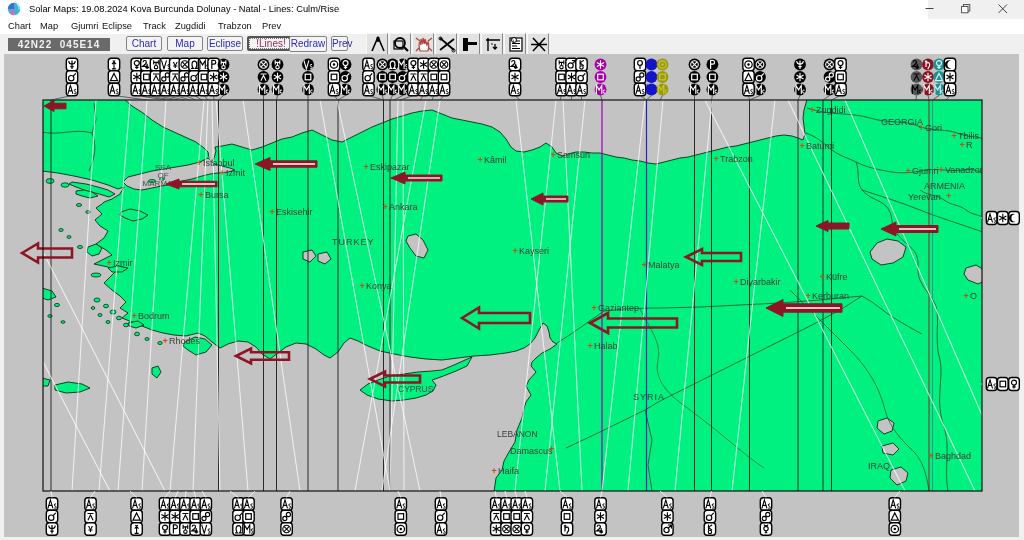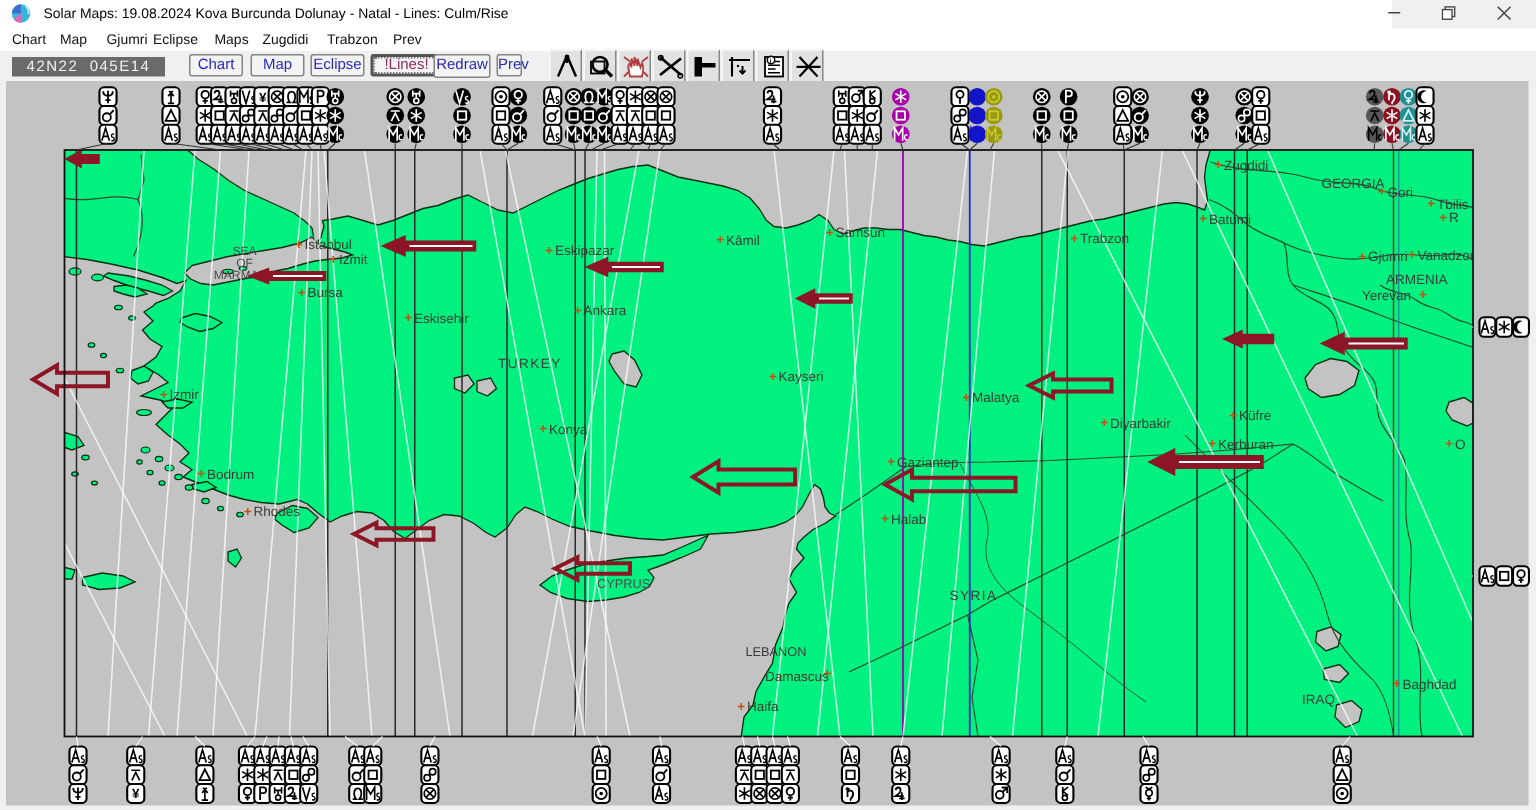--- a/index.html
+++ b/index.html
@@ -24,28 +24,28 @@
  <svg width="10" height="10" style="position:absolute;left:998px;top:4px">
       <path d="M0.5,0.5 L9,9 M9,0.5 L0.5,9" stroke="#444" stroke-width="1"></path>
     </svg>
 </div>
 
 <div style="position:absolute;left:0;top:19px;width:1024px;height:15px;background:#ffffff;font-size:9.3px;color:#111;line-height:15px">
  <span style="position:absolute;left:8px">Chart</span>
     <span style="position:absolute;left:40px">Map</span>
  <span style="position:absolute;left:71px">Gjumri</span>
     <span style="position:absolute;left:102px">Eclipse</span>
- <span style="position:absolute;left:143px">Maps</span>
+ <span style="position:absolute;left:143px">Track</span>
     <span style="position:absolute;left:175px">Zugdidi</span>
  <span style="position:absolute;left:218px">Trabzon</span>
     <span style="position:absolute;left:262px">Prev</span>
 </div>
 
 <div style="position:absolute;left:0;top:34px;width:1024px;height:20px;background:#f0f0f0"></div>
-<div style="position:absolute;left:8px;top:38px;width:102px;height:13px;background:#6a6a6a;color:#f2f2f2;font-size:10px;font-weight:normal;text-align:center;line-height:13px;letter-spacing:1px">42N22&nbsp;&nbsp;045E14</div>
+<div style="position:absolute;left:8px;top:38px;width:102px;height:13px;background:#6a6a6a;color:#f2f2f2;font-size:10px;font-weight:bold;text-align:center;line-height:13px;letter-spacing:1px">42N22&nbsp;&nbsp;045E14</div>
 <div style="position:absolute;left:126px;top:36px;width:36px;height:15px;background:#f4f4f4;border:1px solid #848484;border-radius:2px;font-size:10px;color:#2a2ab8;text-align:center;line-height:13px">Chart</div>
 <div style="position:absolute;left:167px;top:36px;width:36px;height:15px;background:#f4f4f4;border:1px solid #848484;border-radius:2px;font-size:10px;color:#2a2ab8;text-align:center;line-height:13px">Map</div>
 <div style="position:absolute;left:207px;top:36px;width:36px;height:15px;background:#f4f4f4;border:1px solid #848484;border-radius:2px;font-size:10px;color:#2a2ab8;text-align:center;line-height:13px">Eclipse</div>
 <div style="position:absolute;left:247px;top:36px;width:48px;height:15px;background:#f4f4f4;border:2px solid #555;outline:1px dotted #777;outline-offset:-3px;border-radius:2px;font-size:10px;color:#8b3060;text-align:center;line-height:11px">!Lines!</div>
 <div style="position:absolute;left:289px;top:36px;width:38px;height:16px;background:#f4f4f4;border:1px solid #848484;border-radius:2px;font-size:10px;color:#2a2ab8;text-align:center;line-height:13px">Redraw</div>
 <div style="position:absolute;left:331px;top:36px;width:17px;height:15px;background:#f4f4f4;border:1px solid #848484;border-radius:2px;font-size:10px;color:#2a2ab8;text-align:center;line-height:13px">Prev</div>
 <div style="position:absolute;left:366px;top:33px;width:22px;height:22px;background:#e2e2e2;border:1px solid;border-color:#f8f8f8 #888 #888 #f8f8f8"><svg width="22" height="21">
       <path d="M11,3 L5,17 M11,3 L17,17 M11,3 L11,8" stroke="#000" stroke-width="1.6" fill="none"></path>
       <circle cx="11" cy="4" r="1.6"></circle>
     </svg></div>

